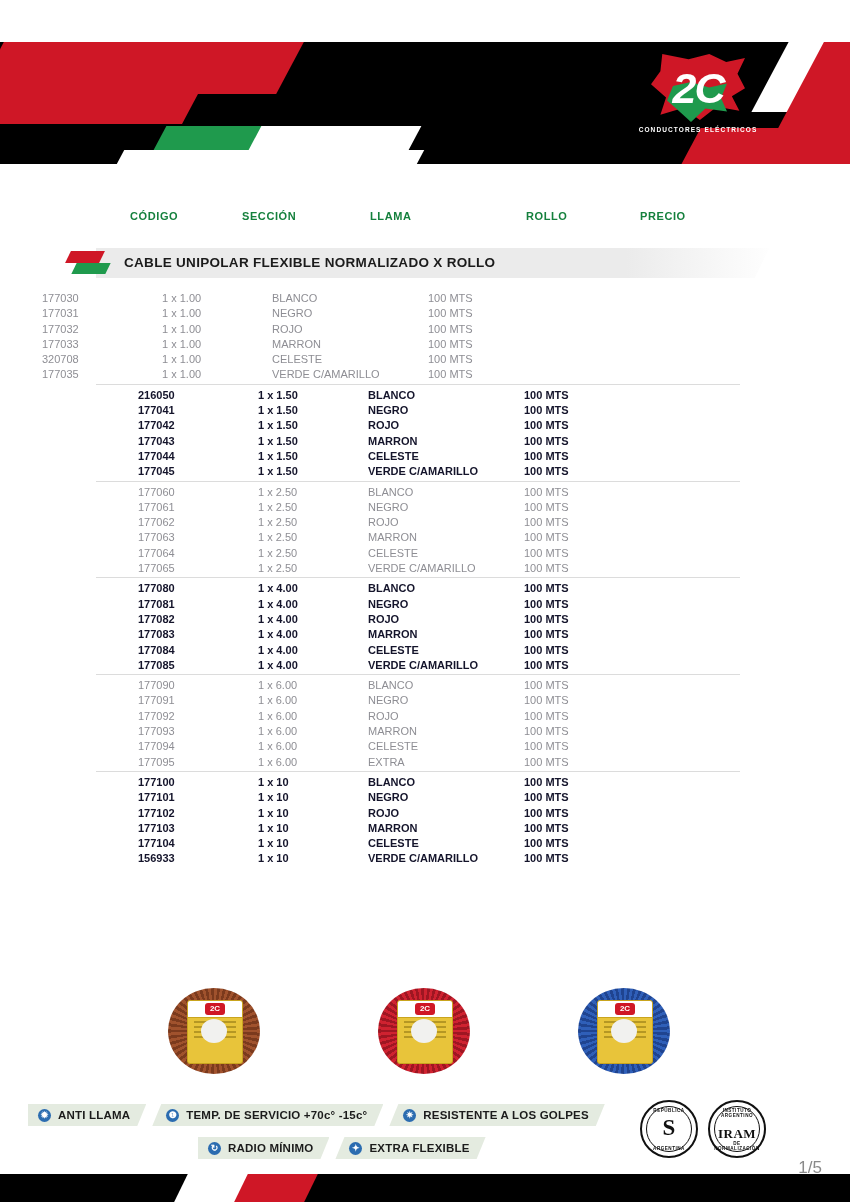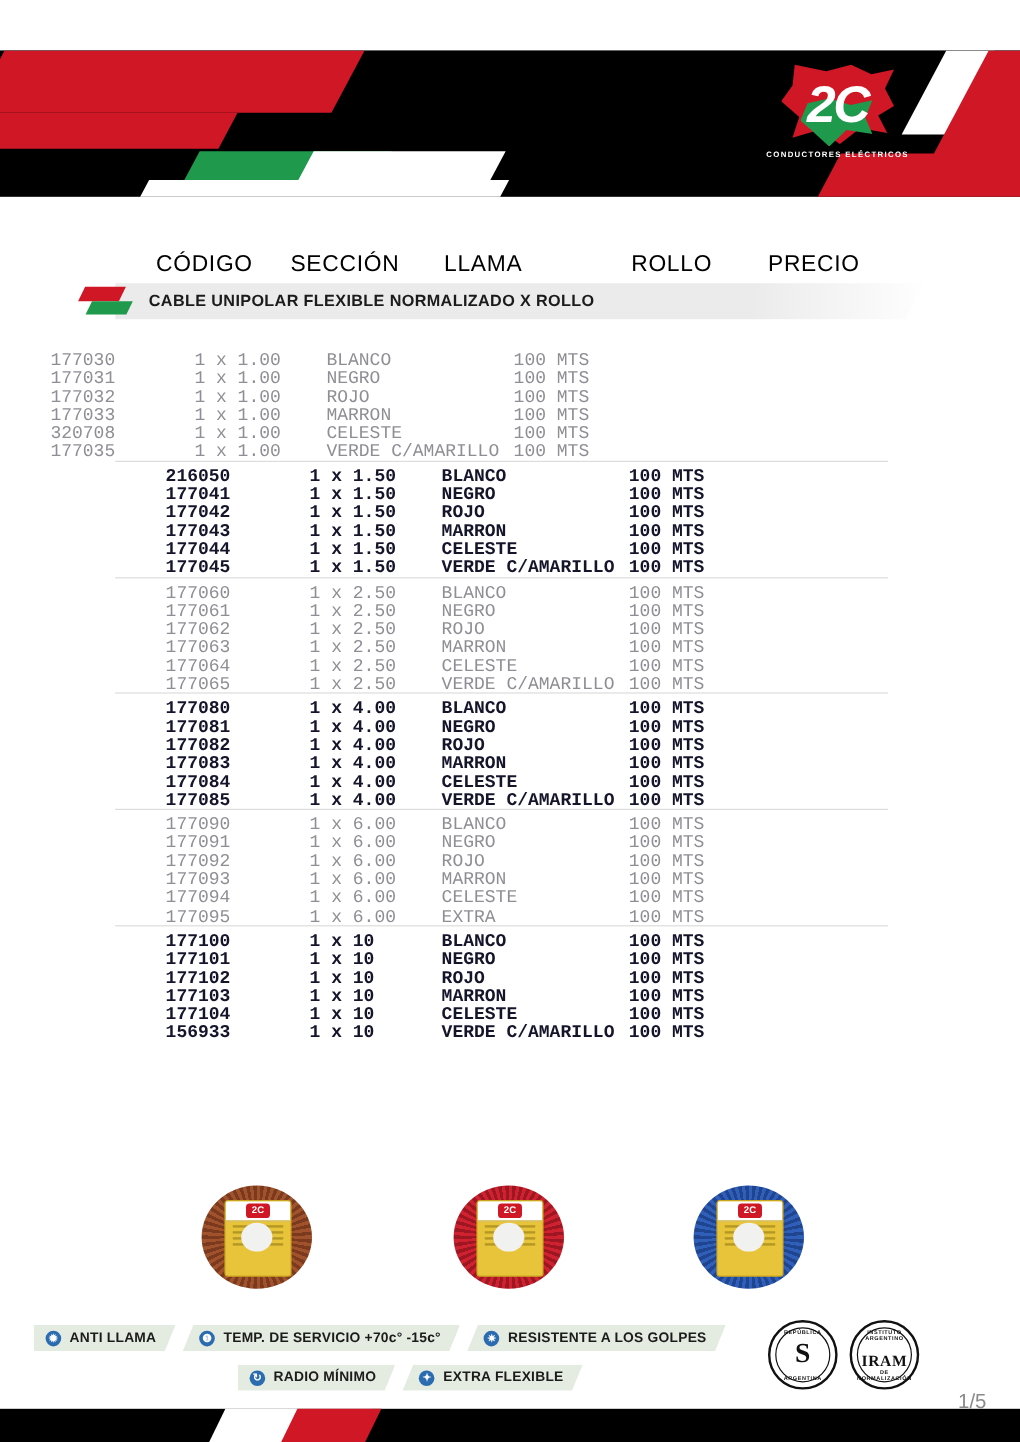--- a/index.html
+++ b/index.html
@@ -128,35 +128,35 @@
 
   
   .col-headers {
     position: absolute;
     left: 0; top: 210px;
     width: 850px;
     height: 28px;
   }
   .col-headers span {
     position: absolute;
-    font-size: 19px;
-    font-weight: normal;
-    color: #000000;
+    font-size: 11px;
+    font-weight: bold;
+    color: #15803d;
     letter-spacing: 0.6px;
   }
   .ch-codigo  { left: 130px; }
   .ch-seccion { left: 242px; }
   .ch-color   { left: 370px; }
   .ch-rollo   { left: 526px; }
   .ch-precio  { left: 640px; }
 
   
   .section-bar {
     position: absolute;
-    left: 0; top: 236px;
+    left: 0; top: 248px;
     width: 850px; height: 14px; text-align: right;
   }
   .sb-bg {
     position: absolute;
     left: 96px; top: 0;
     width: 680px; height: 30px;
     background: linear-gradient(to right, #ebebeb 0%, #ebebeb 78%, #ffffff 100%);
   }
   .sb-bg::after {
     content: "";
@@ -203,23 +203,22 @@
   .group + .group {
     border-top: 1px solid #dcdcdc;
     margin-left: 96px;
     margin-right: 110px;
     padding-top: 4px;
   }
   .group-inner { position: relative; }
   .row {
     position: relative;
     height: 15.3px;
-    font-size: 15px;
+    font-size: 11px;
     white-space: nowrap;
-    font-family: Liberation Mono, monospace;
   }
   .row span { position: absolute; top: 0; }
   .c-codigo  { left: 42px; width: 90px; }
   .c-seccion { left: 162px; width: 90px; }
   .c-color   { left: 272px; width: 190px; }
   .c-rollo   { left: 428px; width: 90px; }
   .group.dark .row { color: #14142b; font-weight: bold; }
   .group.light .row { color: #8e8e94; font-weight: normal; }
 
   

